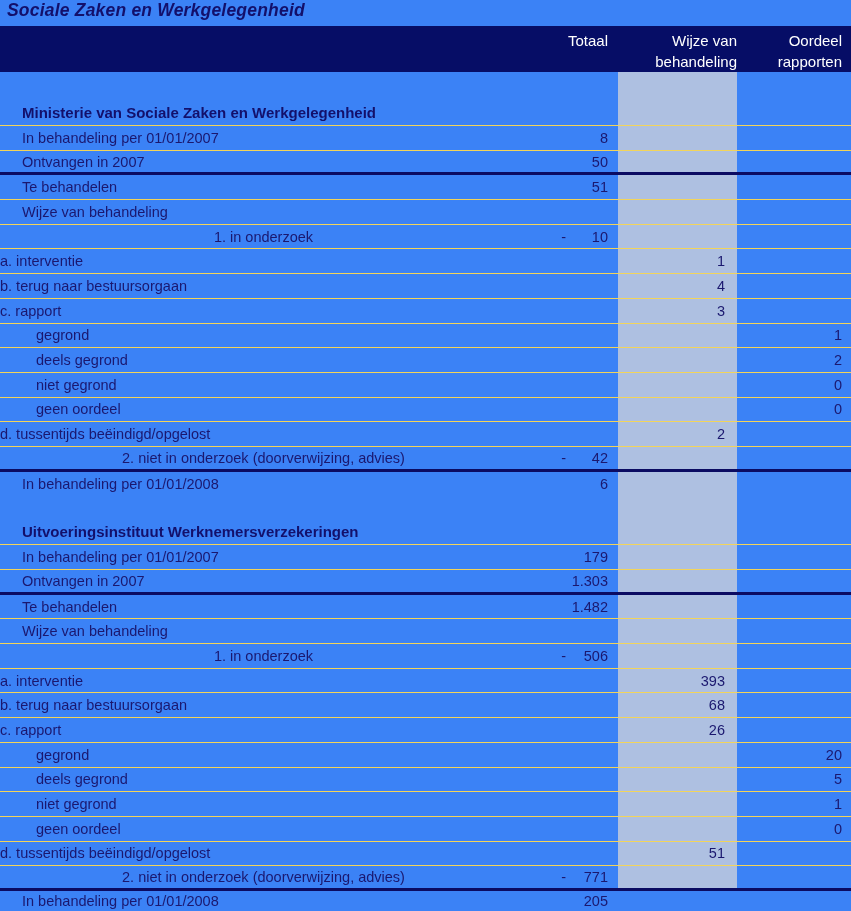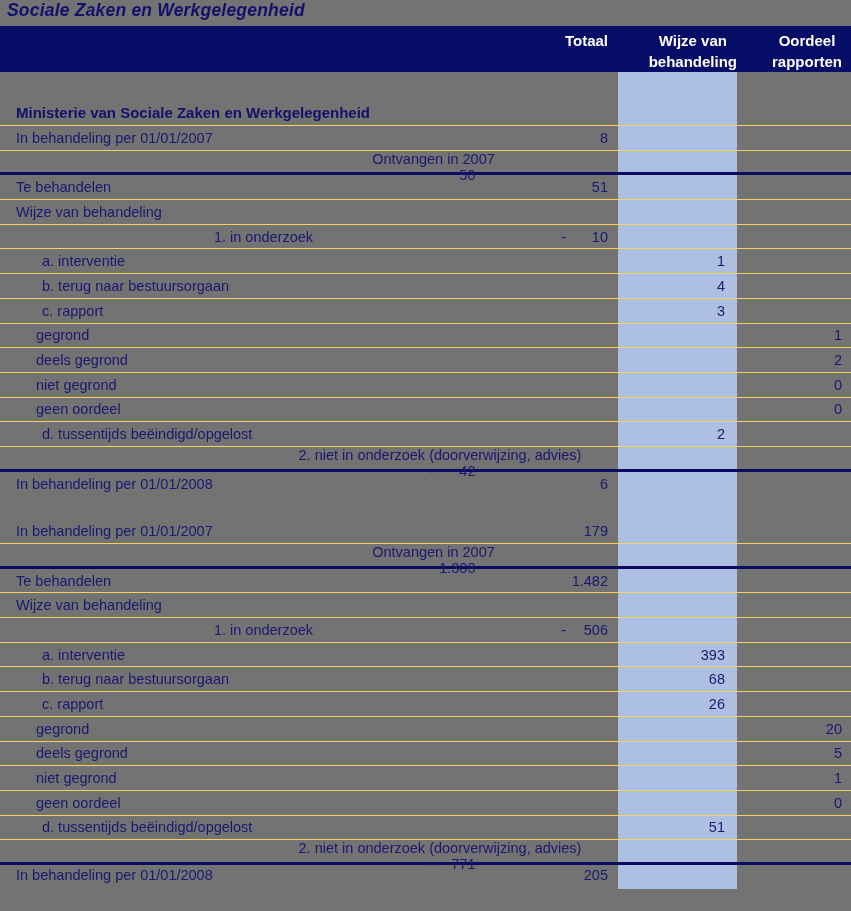--- a/index.html
+++ b/index.html
@@ -1,63 +1,63 @@
 <!DOCTYPE html>
 <html><head>
 <meta charset="utf-8">
 <style>
   html,body { margin:0; padding:0; background:#ffffff; }
   .page {
     position: relative;
     width: 851px; height: 911px;
     overflow: hidden;
-    background: #737373;
+    background: #3b82f6;
     font-family: "Liberation Sans", sans-serif;
     color: #1b186f;
   }
   .doc-title {
     position: absolute; left: 7px; top: 0px;
     font-size: 17.5px; font-weight: bold; font-style: italic;
     color: #13106b; letter-spacing: 0.2px;
   }
   .header-bar {
     position: absolute; left: 0; top: 26px;
     width: 851px; height: 46px;
     background: #060d66;
     color: #ffffff; font-size: 15px;
   }
-  .hlab { position: absolute; text-align: center; line-height: 21px; top: 4px; font-weight: bold; }
+  .hlab { position: absolute; text-align: right; line-height: 21px; top: 4px; }
   .h-totaal  { right: 243px; }
   .h-wijze   { right: 114px; margin-left: 17px; }
   .h-oordeel { right: 9px; }
   .table-area { position: absolute; left: 0; top: 72px; width: 851px; }
   .band {
     position: absolute; left: 618px; top: 0px;
     width: 119px; height: 817px;
     background: #aec0e1;
   }
   .rows { position: relative; }
   .spacer-1 { height: 28px; }
   .spacer-2 { height: 23px; }
   .row {
     position: relative;
     height: 24.7px;
     display: flex; align-items: center;
     box-sizing: border-box;
     font-size: 14.5px;
   }
   .row.b-yellow { border-bottom: 1px solid #f2d45a; }
-  .row.b-navy   { border-bottom: 3px solid #0b0b62; flex-direction: column; }
+  .row.b-navy   { border-bottom: 3px solid #0b0b62; }
   .row.b-none   { border-bottom: none; }
   .row.section-head { height: 26px; font-weight: bold; font-size: 15px; color: #13106b; }
   .row.last { height: 20px; }
   .c-label { flex: 1; white-space: nowrap; }
-  .ind-0 .c-label { padding-left: 16px; }
+  .ind-0 .c-label { padding-left: 22px; }
   .ind-1 .c-label { padding-left: 29px; text-align: center; }
-  .ind-2 .c-label { padding-left: 42px; }
+  .ind-2 .c-label { }
   .ind-3 .c-label { padding-left: 36px; }
   .c-totaal  { width: 120px; display: flex; justify-content: flex-end; align-items: center; padding-right: 10px; box-sizing: border-box; }
   .c-totaal .num { display: inline-block; min-width: 34px; text-align: right; }
   .c-totaal .dash { margin-right: 8px; }
   .c-wijze   { width: 119px; text-align: right; padding-right: 12px; box-sizing: border-box; }
   .c-oordeel { width: 114px; text-align: right; padding-right: 9px; box-sizing: border-box; }
 </style>
 </head>
 <body>
 
@@ -187,20 +187,26 @@
         </div>
         <div class="row ind-0 b-none">
           <div class="c-label">In behandeling per 01/01/2008</div>
           <div class="c-totaal">
             <span class="num">6</span>
           </div>
           <div class="c-wijze"></div>
           <div class="c-oordeel"></div>
         </div>
         <div class="spacer-2"></div>
+        <div class="row section-head b-yellow ind-0">
+          <div class="c-label">Uitvoeringsinstituut Werknemersverzekeringen</div>
+          <div class="c-totaal"></div>
+          <div class="c-wijze"></div>
+          <div class="c-oordeel"></div>
+        </div>
         <div class="row ind-0 b-yellow">
           <div class="c-label">In behandeling per 01/01/2007</div>
           <div class="c-totaal">
             <span class="num">179</span>
           </div>
           <div class="c-wijze"></div>
           <div class="c-oordeel"></div>
         </div>
         <div class="row ind-0 b-navy">
           <div class="c-label">Ontvangen in 2007</div>

